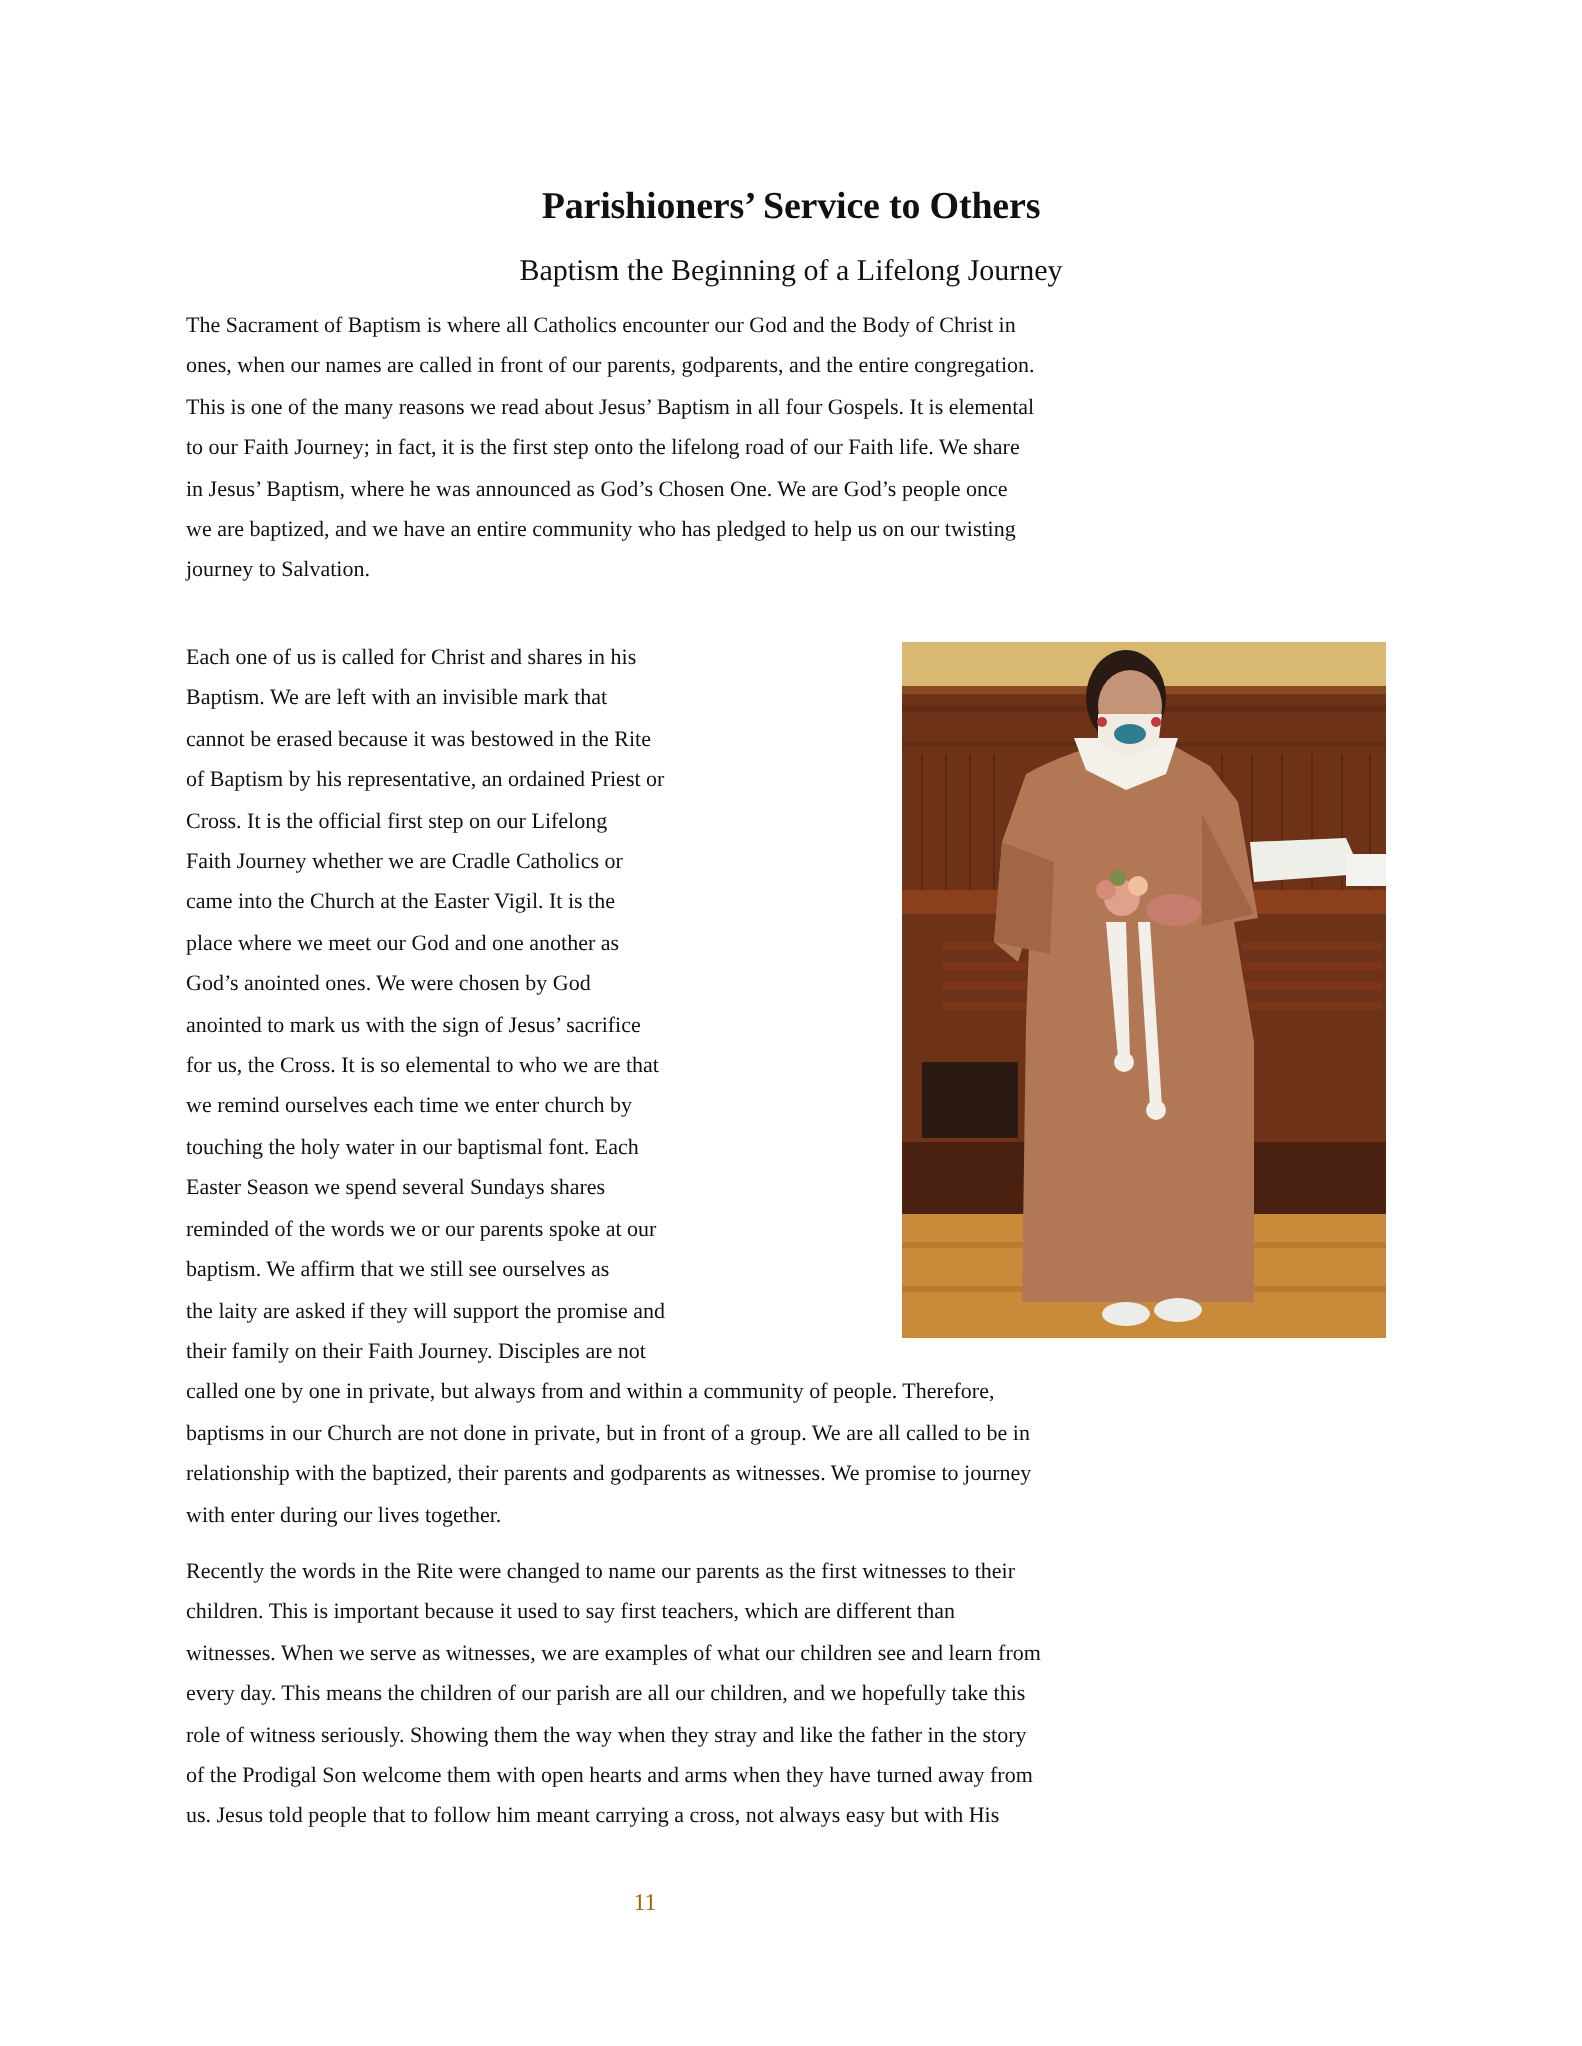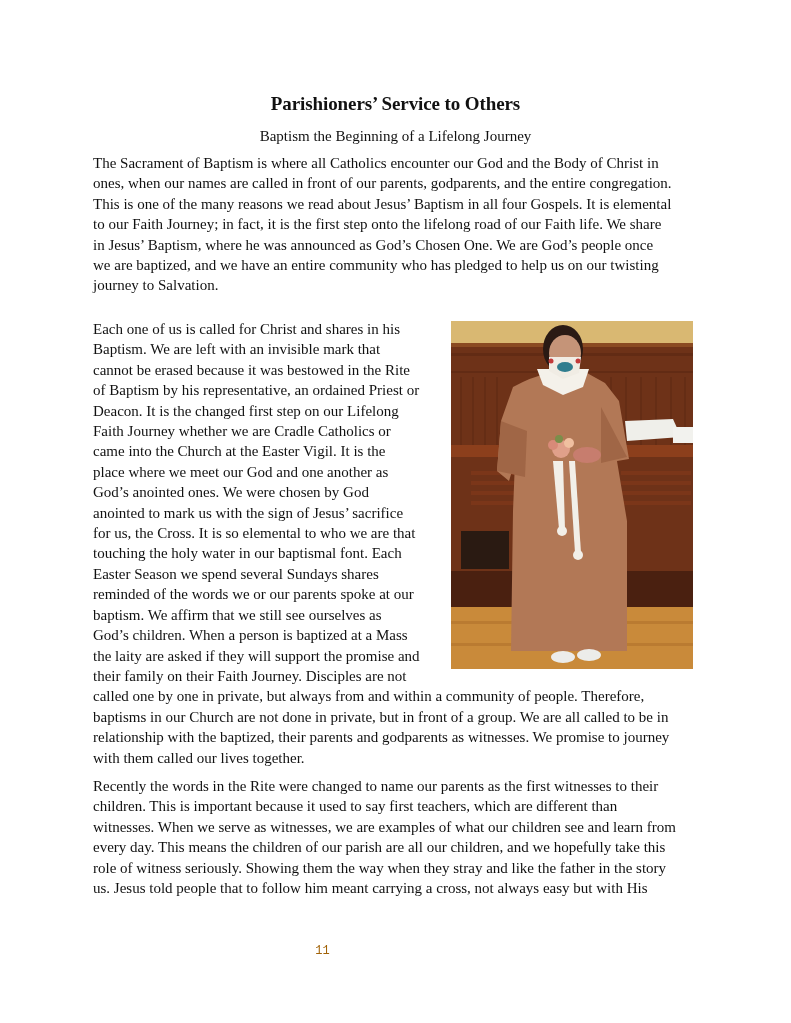--- a/index.html
+++ b/index.html
@@ -12,34 +12,34 @@
     .title {
       position: absolute; left: 0; width: 791px; top: 93px;
       text-align: center; font-weight: bold; font-size: 19px; letter-spacing: -0.1px;
     }
     .subtitle {
       position: absolute; left: 0; width: 791px; top: 128px;
       text-align: center; font-size: 15px;
     }
     .body-text {
       position: absolute; left: 93px; width: 610px;
-      font-size: 15px; line-height: 20.4px; margin: 0;
+      font-size: 11px; line-height: 20.4px; margin: 0;
     }
     .p1 { top: 153px; }
     .p2-wrap { top: 319px; font-family: Liberation Serif, serif; }
     .p3 { top: 776px; }
     .photo {
       float: right; width: 242px; height: 348px; margin: 2px 10px 4px 10px;
       position: relative; overflow: hidden;
       background: #7a3a1c;
     }
     .line { display: block; white-space: nowrap; }
     .page-number {
       position: absolute; left: 0; width: 645px; top: 944px; text-align: center;
-      font-family: Liberation Mono, monospace; font-size: 12px; color: #a16207;
+      font-family: Liberation Serif, serif; font-size: 12px; color: #a16207;
     }
   </style>
 </head>
 <body>
 
 <div class="page">
   <div class="title">Parishioners’ Service to Others</div>
   <div class="subtitle">Baptism the Beginning of a Lifelong Journey</div>
 
   <div class="body-text p1">
@@ -112,43 +112,44 @@
         <circle cx="111" cy="210" r="5" fill="#f2efe8"></circle>
         <circle cx="127" cy="234" r="5" fill="#f2efe8"></circle>
         <ellipse cx="112" cy="336" rx="12" ry="6" fill="#ececea"></ellipse>
         <ellipse cx="138" cy="334" rx="12" ry="6" fill="#ececea"></ellipse>
       </svg>
     </div>
     <span class="line">Each one of us is called for Christ and shares in his</span>
     <span class="line">Baptism. We are left with an invisible mark that</span>
     <span class="line">cannot be erased because it was bestowed in the Rite</span>
     <span class="line">of Baptism by his representative, an ordained Priest or</span>
-    <span class="line">Deacon.  It is the changed first step on our Lifelong</span>
+    <span class="line">Cross.  It is the official first step on our Lifelong</span>
     <span class="line">Faith Journey whether we are Cradle Catholics or</span>
     <span class="line">came into the Church at the Easter Vigil. It is the</span>
     <span class="line">place where we meet our God and one another as</span>
     <span class="line">God’s anointed ones. We were chosen by God</span>
     <span class="line">anointed to mark us with the sign of Jesus’ sacrifice</span>
     <span class="line">for us, the Cross. It is so elemental to who we are that</span>
+    <span class="line">we remind ourselves each time we enter church by</span>
     <span class="line">touching the holy water in our baptismal font.  Each</span>
     <span class="line">Easter Season we spend several Sundays shares</span>
     <span class="line">reminded of the words we or our parents spoke at our</span>
     <span class="line">baptism.  We affirm that we still see ourselves as</span>
-    <span class="line">God’s children. When a person is baptized at a Mass</span>
     <span class="line">the laity are asked if they will support the promise and</span>
     <span class="line">their family on their Faith Journey. Disciples are not</span>
     <span class="line">called one by one in private, but always from and within a community of people. Therefore,</span>
     <span class="line">baptisms in our Church are not done in private, but in front of a group. We are all called to be in</span>
     <span class="line">relationship with the baptized, their parents and godparents as witnesses. We promise to journey</span>
-    <span class="line">with them called our lives together.</span>
+    <span class="line">with enter during our lives together.</span>
   </div>
 
   <div class="body-text p3">
     <span class="line">Recently the words in the Rite were changed to name our parents as the first witnesses to their</span>
     <span class="line">children. This is important because it used to say first teachers, which are different than</span>
     <span class="line">witnesses. When we serve as witnesses, we are examples of what our children see and learn from</span>
     <span class="line">every day. This means the children of our parish are all our children, and we hopefully take this</span>
     <span class="line">role of witness seriously. Showing them the way when they stray and like the father in the story</span>
+    <span class="line">of the Prodigal Son welcome them with open hearts and arms when they have turned away from</span>
     <span class="line">us.  Jesus told people that to follow him meant carrying a cross, not always easy but with His</span>
   </div>
 
   <div class="page-number">11</div>
 </div>
 
 </body></html>

